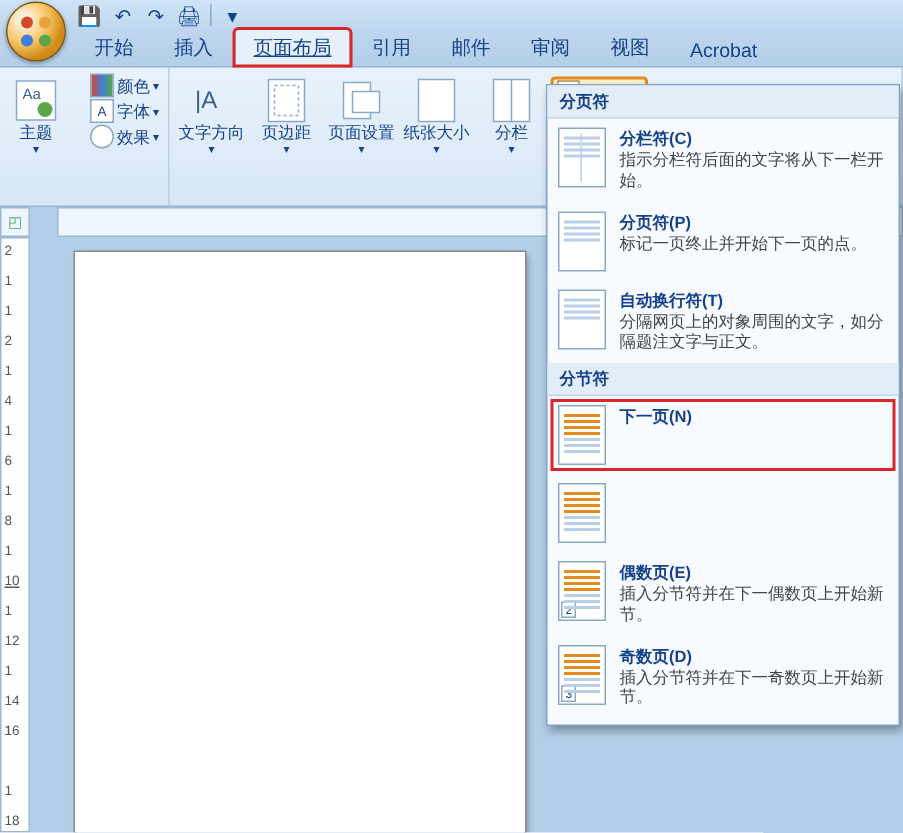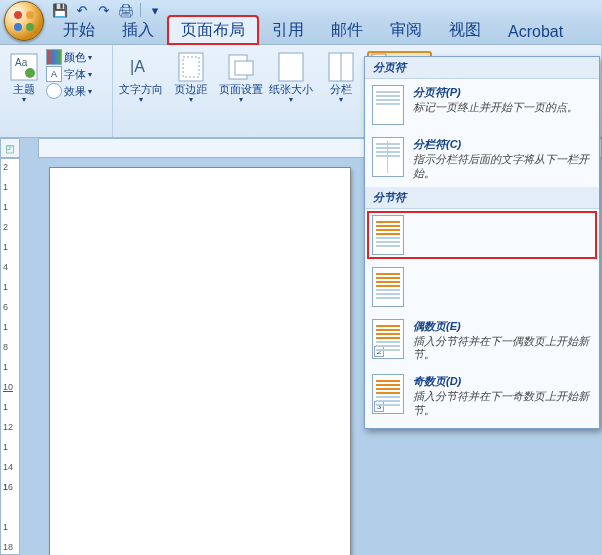--- a/index.html
+++ b/index.html
@@ -6,48 +6,48 @@
   .app { width: 602px; height: 555px; background: #bdd7ee; position: relative; overflow: hidden; }
   
   .titlebar { height: 20px; background: linear-gradient(#cfe4f7,#bfd7ee); display: flex; align-items: center; padding: 0 4px;}
   .office-btn { width:38px;height:38px;border-radius:50%;background:radial-gradient(circle at 30% 30%,#fff,#f7c66a 40%,#d08a17 70%);border:1px solid #7a5a1a;position:absolute;top:1px;left:4px;box-shadow:0 1px 3px rgba(0,0,0,.4);z-index:5;display:flex;align-items:center;justify-content:center;}
   .office-btn svg{width:24px;height:24px;}
   .qat{margin-left:48px;display:flex;gap:6px;align-items:center;}
   .qat span{width:16px;height:16px;display:inline-flex;align-items:center;justify-content:center;color:#15428b;font-size:13px;}
   .qat .sep{width:1px;height:14px;background:#8aa8c8;}
   
   .tabs { height:24px;display:flex;align-items:flex-end;padding-left:50px;background:linear-gradient(#bfd7ee,#b3cee8);}
-  .tab { padding:3px 12px;color:#15428b;cursor:default;border:1px solid transparent;border-bottom:none;margin-right:1px;font-size:16px;}
-  .tab.active{background:#e6f0fa;border-color:#8aa8c8;border-top-left-radius:3px;border-top-right-radius:3px;outline:2px solid #d9262a;outline-offset:-1px;}
+  .tab { padding:3px 12px;color:#15428b;cursor:default;border:1px solid transparent;border-bottom:none;margin-right:1px;font-size:13px;}
+  .tab.active{background:#e6f0fa;border-color:#8aa8c8;border-top-left-radius:3px;border-top-right-radius:3px;outline:2px solid #d9262a;outline-offset:-1px;text-decoration:underline;}
   
   .ribbon{height:92px;background:linear-gradient(#e9f2fb,#d7e7f6);border-top:1px solid #9bb8d3;border-bottom:1px solid #9bb8d3;display:flex;}
   .group{border-right:1px solid #b8cfe5;padding:2px 2px 0 2px;display:flex;flex-direction:column;gap:30px;}
   .group-controls{flex:1;display:flex;align-items:flex-start;gap:2px;padding:2px;}
   .group-title{text-align:center;font-size:11px;color:#3b5e85;padding:2px 0;}
-  .theme-stack{display:flex;flex-direction:column;gap:1px;margin-left:0;}
+  .theme-stack{display:flex;flex-direction:column;gap:1px;margin-left:14px;}
   .theme-row{display:flex;align-items:center;gap:2px;color:#15428b;font-size:11px;}
   .theme-row .sw{width:14px;height:14px;border:1px solid #8aa8c8;background:#fff;display:inline-block;}
   .big-btn{display:flex;flex-direction:column;align-items:center;width:48px;padding-top:2px;gap:0px;}
   .big-btn .ic{width:32px;height:32px;display:flex;align-items:center;justify-content:center;}
   .big-btn .lbl{font-size:11px;color:#15428b;text-align:center;line-height:1.1;}
   .big-btn .dd{font-size:8px;color:#15428b;}
   .small-btn{display:flex;align-items:center;gap:2px;padding:1px 3px;font-size:11px;color:#15428b;}
   .small-btn .dd{font-size:8px;}
   .small-icon{width:16px;height:16px;display:inline-flex;align-items:center;justify-content:center;}
   .breaks-highlight{border:2px solid #e38b1f;background:linear-gradient(#fff2cc,#ffe199);border-radius:3px;padding:0 2px;}
   
   .workarea{position:absolute;top:138px;left:0;right:0;bottom:0;background:#b3cee8;}
   .h-ruler{position:absolute;top:0;left:38px;right:0;height:18px;background:#eef5fc;border:1px solid #9bb8d3;}
   .corner-btn{position:absolute;top:0;left:0;width:18px;height:18px;background:#eef5fc;border:1px solid #9bb8d3;font-size:10px;display:flex;align-items:center;justify-content:center;color:#4a6;}
   .v-ruler{position:absolute;top:20px;left:0;width:18px;bottom:0;background:#fff;border:1px solid #9bb8d3;}
   .v-ruler .num{position:absolute;left:2px;font-size:9px;color:#555;transform:translateY(-50%);}
   .doc-scroll{position:absolute;top:20px;left:22px;right:0;bottom:0;padding:10px 0 0 28px;}
   .page{width:300px;height:420px;background:#fff;box-shadow:0 0 0 1px #888,2px 2px 4px rgba(0,0,0,.3);}
   
-  .dropdown{position:absolute;top:56px;left:364px;width:234px;background:#f7fbff;border:1px solid #7da2ce;box-shadow:2px 3px 6px rgba(0,0,0,.35);z-index:20;padding-bottom:4px;font-style:italic;}
+  .dropdown{position:absolute;top:56px;left:364px;width:234px;background:#f7fbff;border:1px solid #7da2ce;box-shadow:2px 3px 6px rgba(0,0,0,.35);z-index:20;padding-bottom:4px;}
   .dd-header{background:#e2edf7;border-bottom:1px solid #c2d6ea;padding:3px 8px;font-size:11px;font-weight:bold;color:#15428b;}
   .dd-item{display:flex;gap:8px;padding:6px 8px 6px 6px;}
   .dd-item.highlight{outline:2px solid #d9262a;outline-offset:-4px;}
   .dd-icon{width:34px;height:40px;flex:0 0 34px;display:flex;align-items:center;justify-content:center;}
   .dd-text{flex:1;color:#15428b;}
   .dd-title{font-weight:bold;font-size:11px;margin-bottom:1px;}
   .dd-desc{font-size:11px;color:#444;line-height:1.25;}
   
   .page-icon{width:30px;height:38px;border:1px solid #8aa8c8;background:#fff;position:relative;}
   .page-icon::after{content:"";position:absolute;left:3px;right:3px;top:5px;height:2px;background:#b8cfe5;box-shadow:0 4px 0 #b8cfe5,0 8px 0 #b8cfe5,0 12px 0 #b8cfe5;}
@@ -236,44 +236,54 @@
     <div class="doc-scroll">
       <div class="page"></div>
     </div>
   </div>
 
   <div class="dropdown">
     <div class="dd-header">分页符</div>
     <div id="dd-a">
         <div class="dd-item">
           <div class="dd-icon">
+            <div class="page-icon col"></div>
+          </div>
+          <div class="dd-text">
+            <div class="dd-title">分栏符(C)</div>
+            <div class="dd-desc">指示分栏符后面的文字将从下一栏开始。</div>
+          </div>
+        </div>
+        <div class="dd-item">
+          <div class="dd-icon">
             <div class="page-icon "></div>
           </div>
           <div class="dd-text">
             <div class="dd-title">分页符(P)</div>
             <div class="dd-desc">标记一页终止并开始下一页的点。</div>
           </div>
         </div>
         <div class="dd-item">
           <div class="dd-icon">
-            <div class="page-icon col"></div>
-          </div>
-          <div class="dd-text">
-            <div class="dd-title">分栏符(C)</div>
-            <div class="dd-desc">指示分栏符后面的文字将从下一栏开始。</div>
+            <div class="page-icon "></div>
+          </div>
+          <div class="dd-text">
+            <div class="dd-title">自动换行符(T)</div>
+            <div class="dd-desc">分隔网页上的对象周围的文字，如分隔题注文字与正文。</div>
           </div>
         </div>
       </div>
     <div class="dd-header">分节符</div>
     <div id="dd-b">
         <div class="dd-item highlight">
           <div class="dd-icon">
             <div class="page-icon  orange"></div>
           </div>
           <div class="dd-text">
+            <div class="dd-title">下一页(N)</div>
           </div>
         </div>
         <div class="dd-item">
           <div class="dd-icon">
             <div class="page-icon  orange"></div>
           </div>
         </div>
         <div class="dd-item">
           <div class="dd-icon">
             <div class="page-icon  orange">

